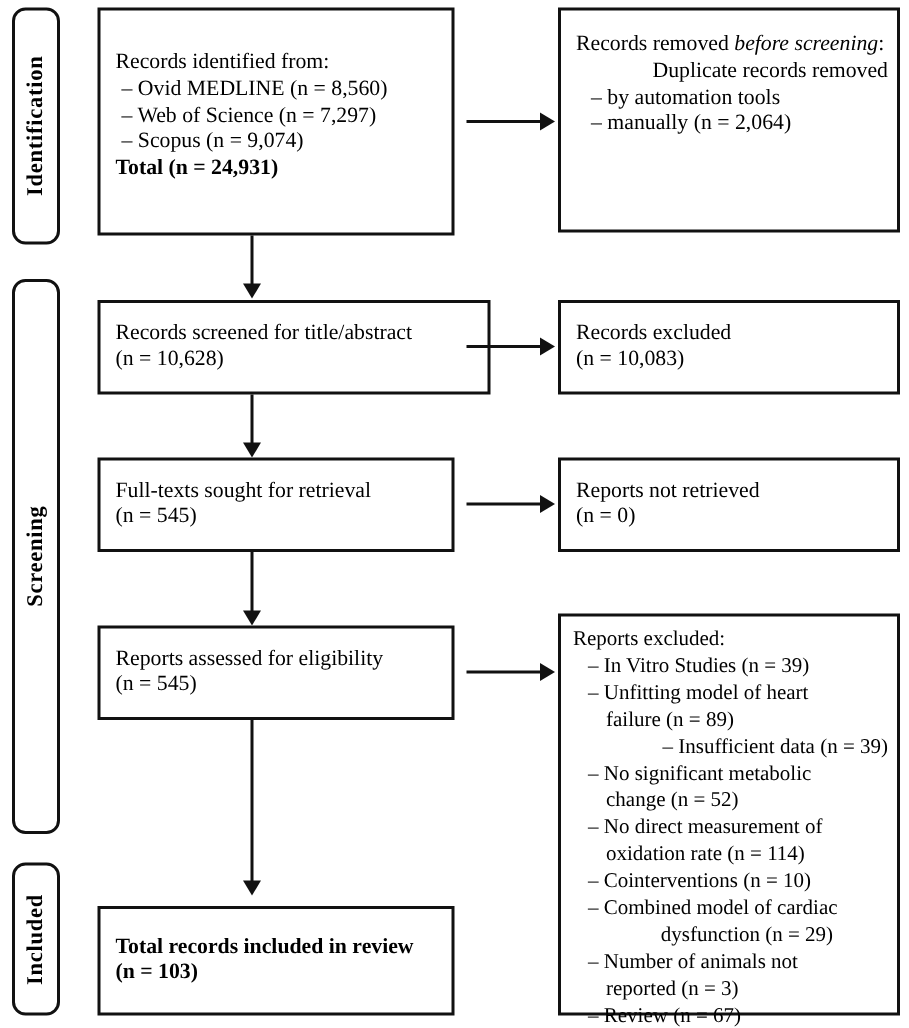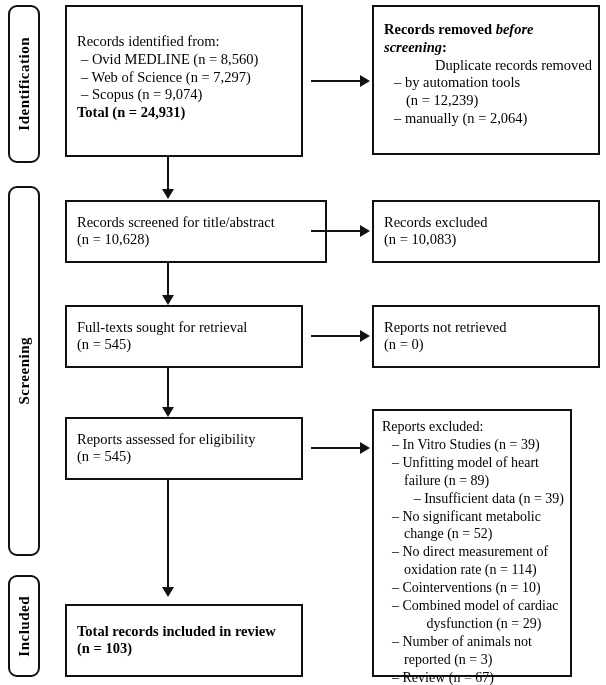--- a/index.html
+++ b/index.html
@@ -34,21 +34,21 @@
     font-size:14.5px;line-height:1.23;
   }
   .box.topalign .txt{top:8px;transform:none;}
   .bold{font-weight:bold;}
   .ital{font-style:italic;}
 
   
   ul.lines{list-style:none;margin:0;padding:0;}
   ul.lines li{white-space:nowrap;}
   ul.lines li.ind{padding-left:14px;text-indent:-10px;}
-  ul.lines li.wrap{padding-left:14px;text-indent:0;white-space:normal;font-weight:bold;}
+  ul.lines li.wrap{padding-left:14px;text-indent:0;white-space:normal;}
   ul.lines li.plainind{padding-left:16px;text-align:right;}
 
   
   .vline{position:absolute;width:2px;background:#111;}
   .hline{position:absolute;height:2px;background:#111;}
   .arrow-down{
     position:absolute;width:0;height:0;
     border-left:6px solid transparent;border-right:6px solid transparent;
     border-top:10px solid #111;
   }
@@ -84,21 +84,20 @@
       </ul>
     </div>
   </div>
 
   <div class="box topalign" style="left:372px;top:5px;width:228px;height:150px;">
     <div class="txt" style="top:14px;">
       <ul class="lines">
         <li class="wrap" style="padding-left:0;"><span>Records removed </span><span class="ital">before screening</span><span>:</span></li>
         <li class="plainind">Duplicate records removed</li>
         <li class="ind" style="padding-left:20px;">– by automation tools</li>
-        <li style="padding-left:22px;">(n = 12,239)</li>
         <li class="ind" style="padding-left:20px;">– manually (n = 2,064)</li>
       </ul>
     </div>
   </div>
 
   <div class="hline" style="left:311px;top:80px;width:50px;"></div>
   <div class="arrow-right" style="left:360px;top:75px;"></div>
 
   <div class="vline" style="left:167px;top:157px;height:33px;"></div>
   <div class="arrow-down" style="left:162px;top:189px;"></div>
@@ -153,21 +152,21 @@
 
   <div class="box" style="left:65px;top:417px;width:238px;height:63px;">
     <div class="txt">
       <ul class="lines">
         <li>Reports assessed for eligibility</li>
         <li>(n = 545)</li>
       </ul>
     </div>
   </div>
 
-  <div class="box topalign" style="left:372px;top:409px;width:200px;height:268px;">
+  <div class="box topalign" style="left:372px;top:409px;width:228px;height:268px;">
     <div class="txt" style="top:7px;left:8px;">
       <ul class="lines" style="font-size:14px;line-height:1.28;">
         <li>Reports excluded:</li>
         <li class="ind" style="padding-left:22px;text-indent:-12px;">– In Vitro Studies (n = 39)</li>
         <li class="ind" style="padding-left:22px;text-indent:-12px;">– Unfitting model of heart</li>
         <li style="padding-left:22px;">failure (n = 89)</li>
         <li class="ind" style="padding-left:22px;text-indent:-12px;text-align:right;">– Insufficient data (n = 39)</li>
         <li class="ind" style="padding-left:22px;text-indent:-12px;">– No significant metabolic</li>
         <li style="padding-left:22px;">change (n = 52)</li>
         <li class="ind" style="padding-left:22px;text-indent:-12px;">– No direct measurement of</li>

